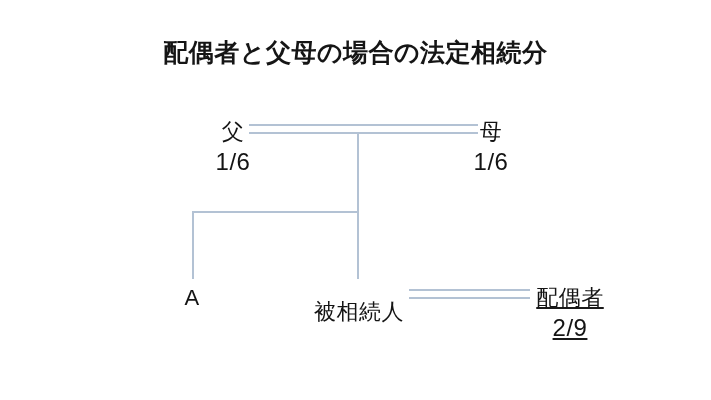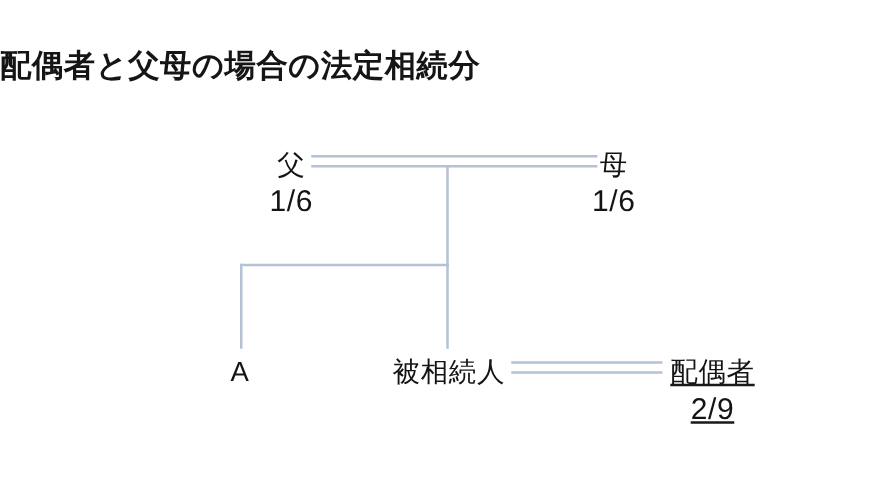--- a/index.html
+++ b/index.html
@@ -16,20 +16,21 @@
     font-family: "Liberation Sans", "DejaVu Sans", sans-serif;
     color: #1a1a1a;
   }
 
   
   .diagram-title {
     position: absolute;
     left: 0;
     top: 36px;
     width: 711px;
+    text-align: center;
     font-size: 25px;
     font-weight: bold;
     letter-spacing: 0.5px;
     color: #151515;
     white-space: nowrap;
   }
 
   
   .node {
     position: absolute;
@@ -49,21 +50,21 @@
     font-weight: normal;
     color: #141414;
     display: block;
     margin-top: 6px;
     letter-spacing: 0.5px;
   }
 
   .node-father   { left: 196px; top: 120px; width: 74px; }
   .node-mother   { left: 454px; top: 120px; width: 74px; }
   .node-childA   { left: 160px; top: 286px; width: 64px; }
-  .node-decedent { left: 300px; top: 286px; width: 118px; }
+  .node-decedent { left: 300px; top: 300px; width: 118px; }
   .node-spouse   { left: 522px; top: 286px; width: 96px; text-decoration: underline; }
 
   
   .line {
     position: absolute;
     background: #b3c2d4;
   }
   .line-h { height: 2px; }
   .line-v { width: 2px; }
 

